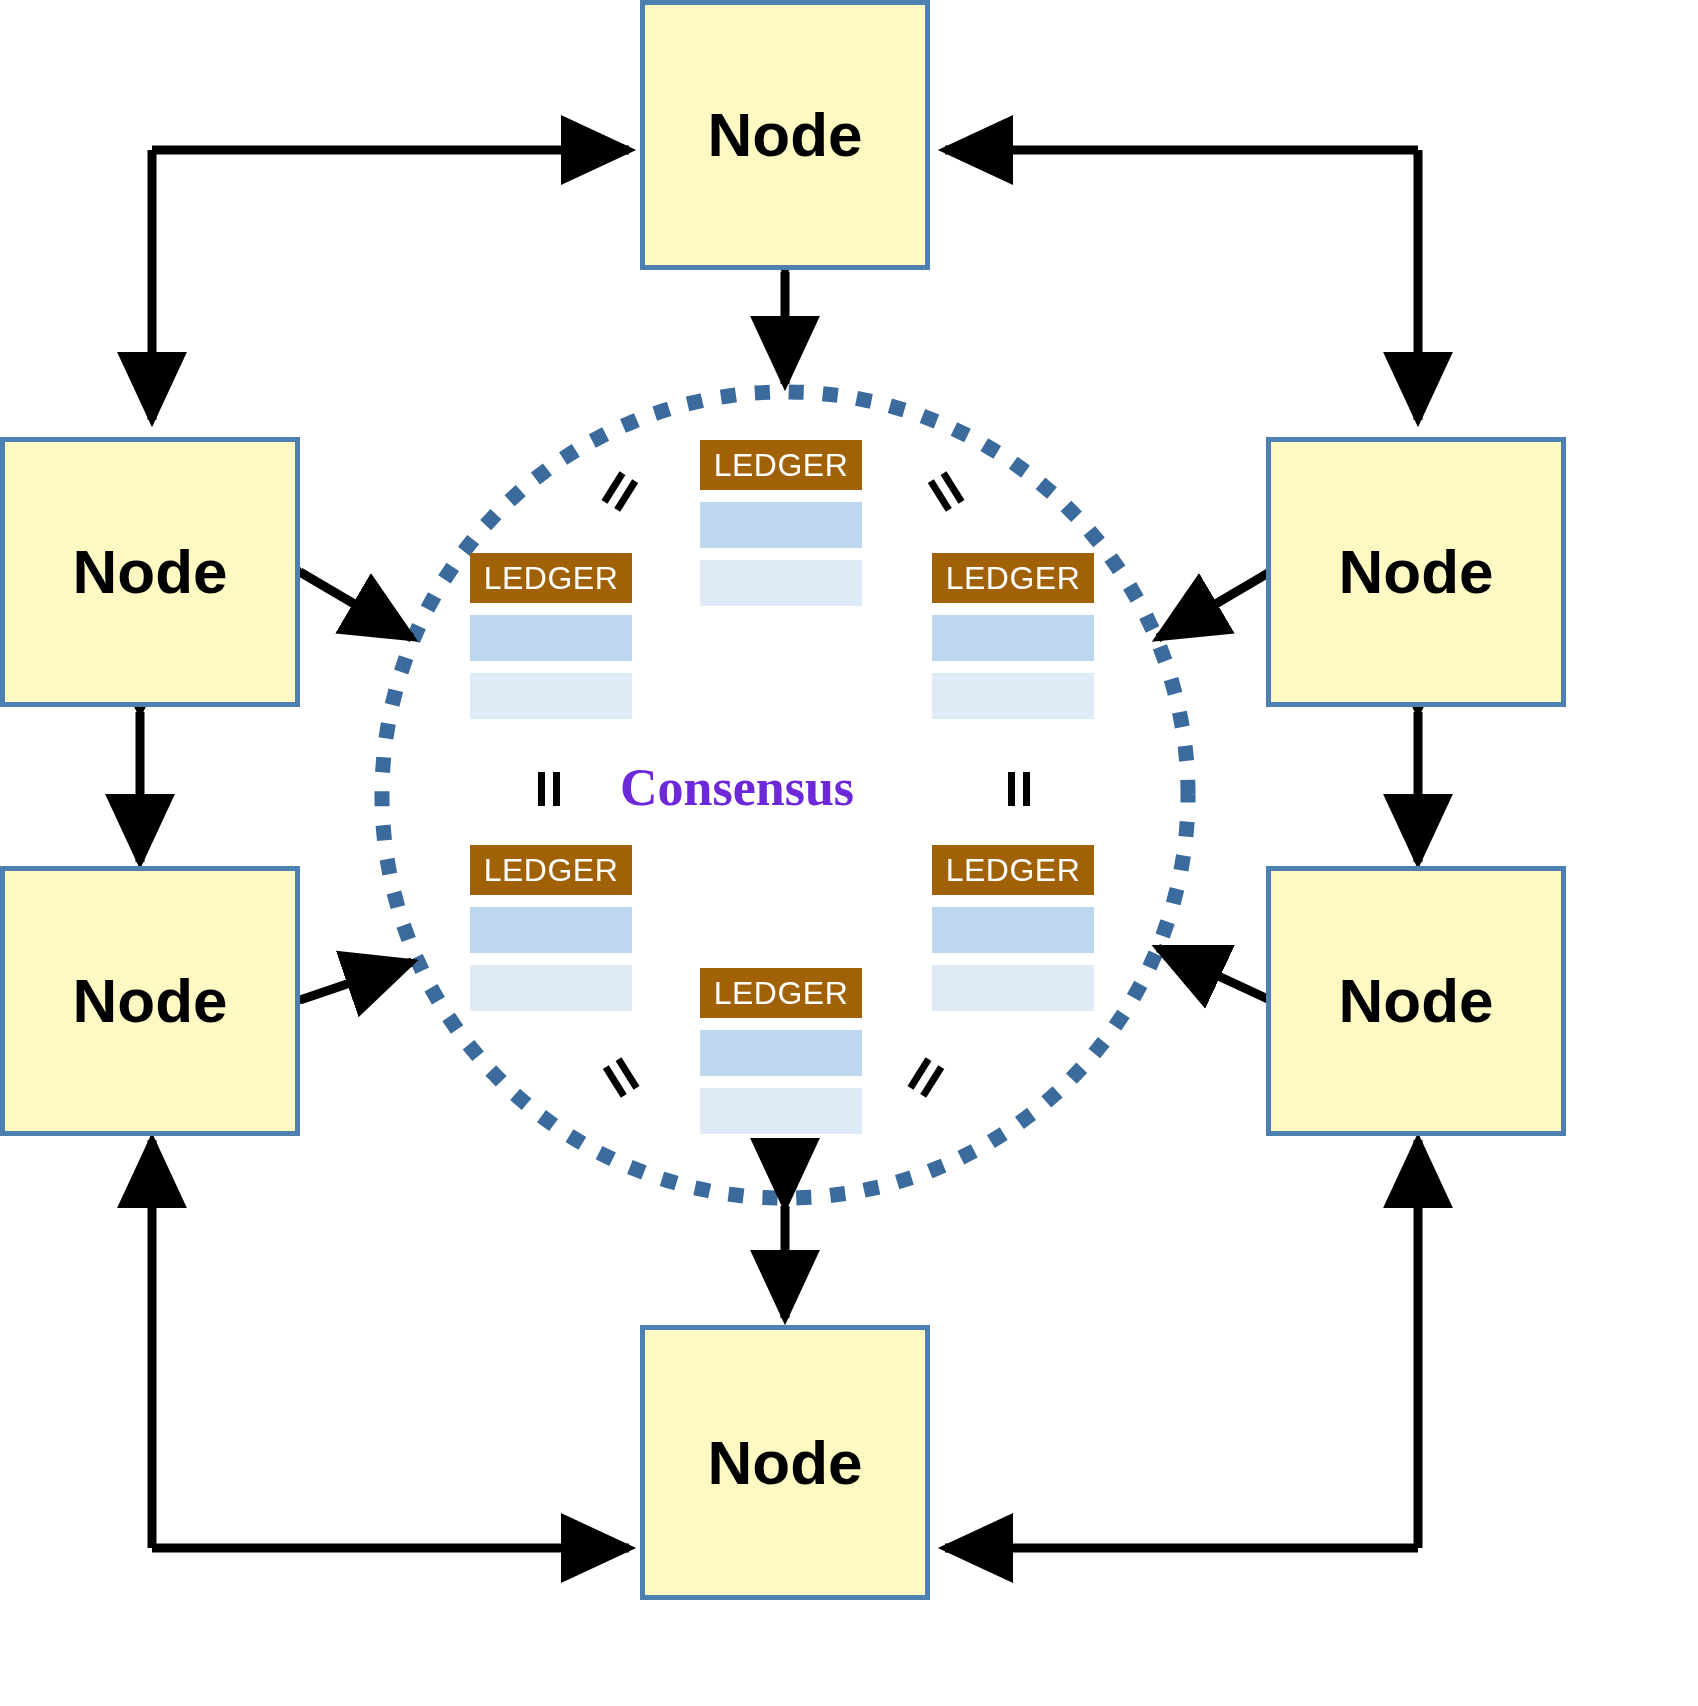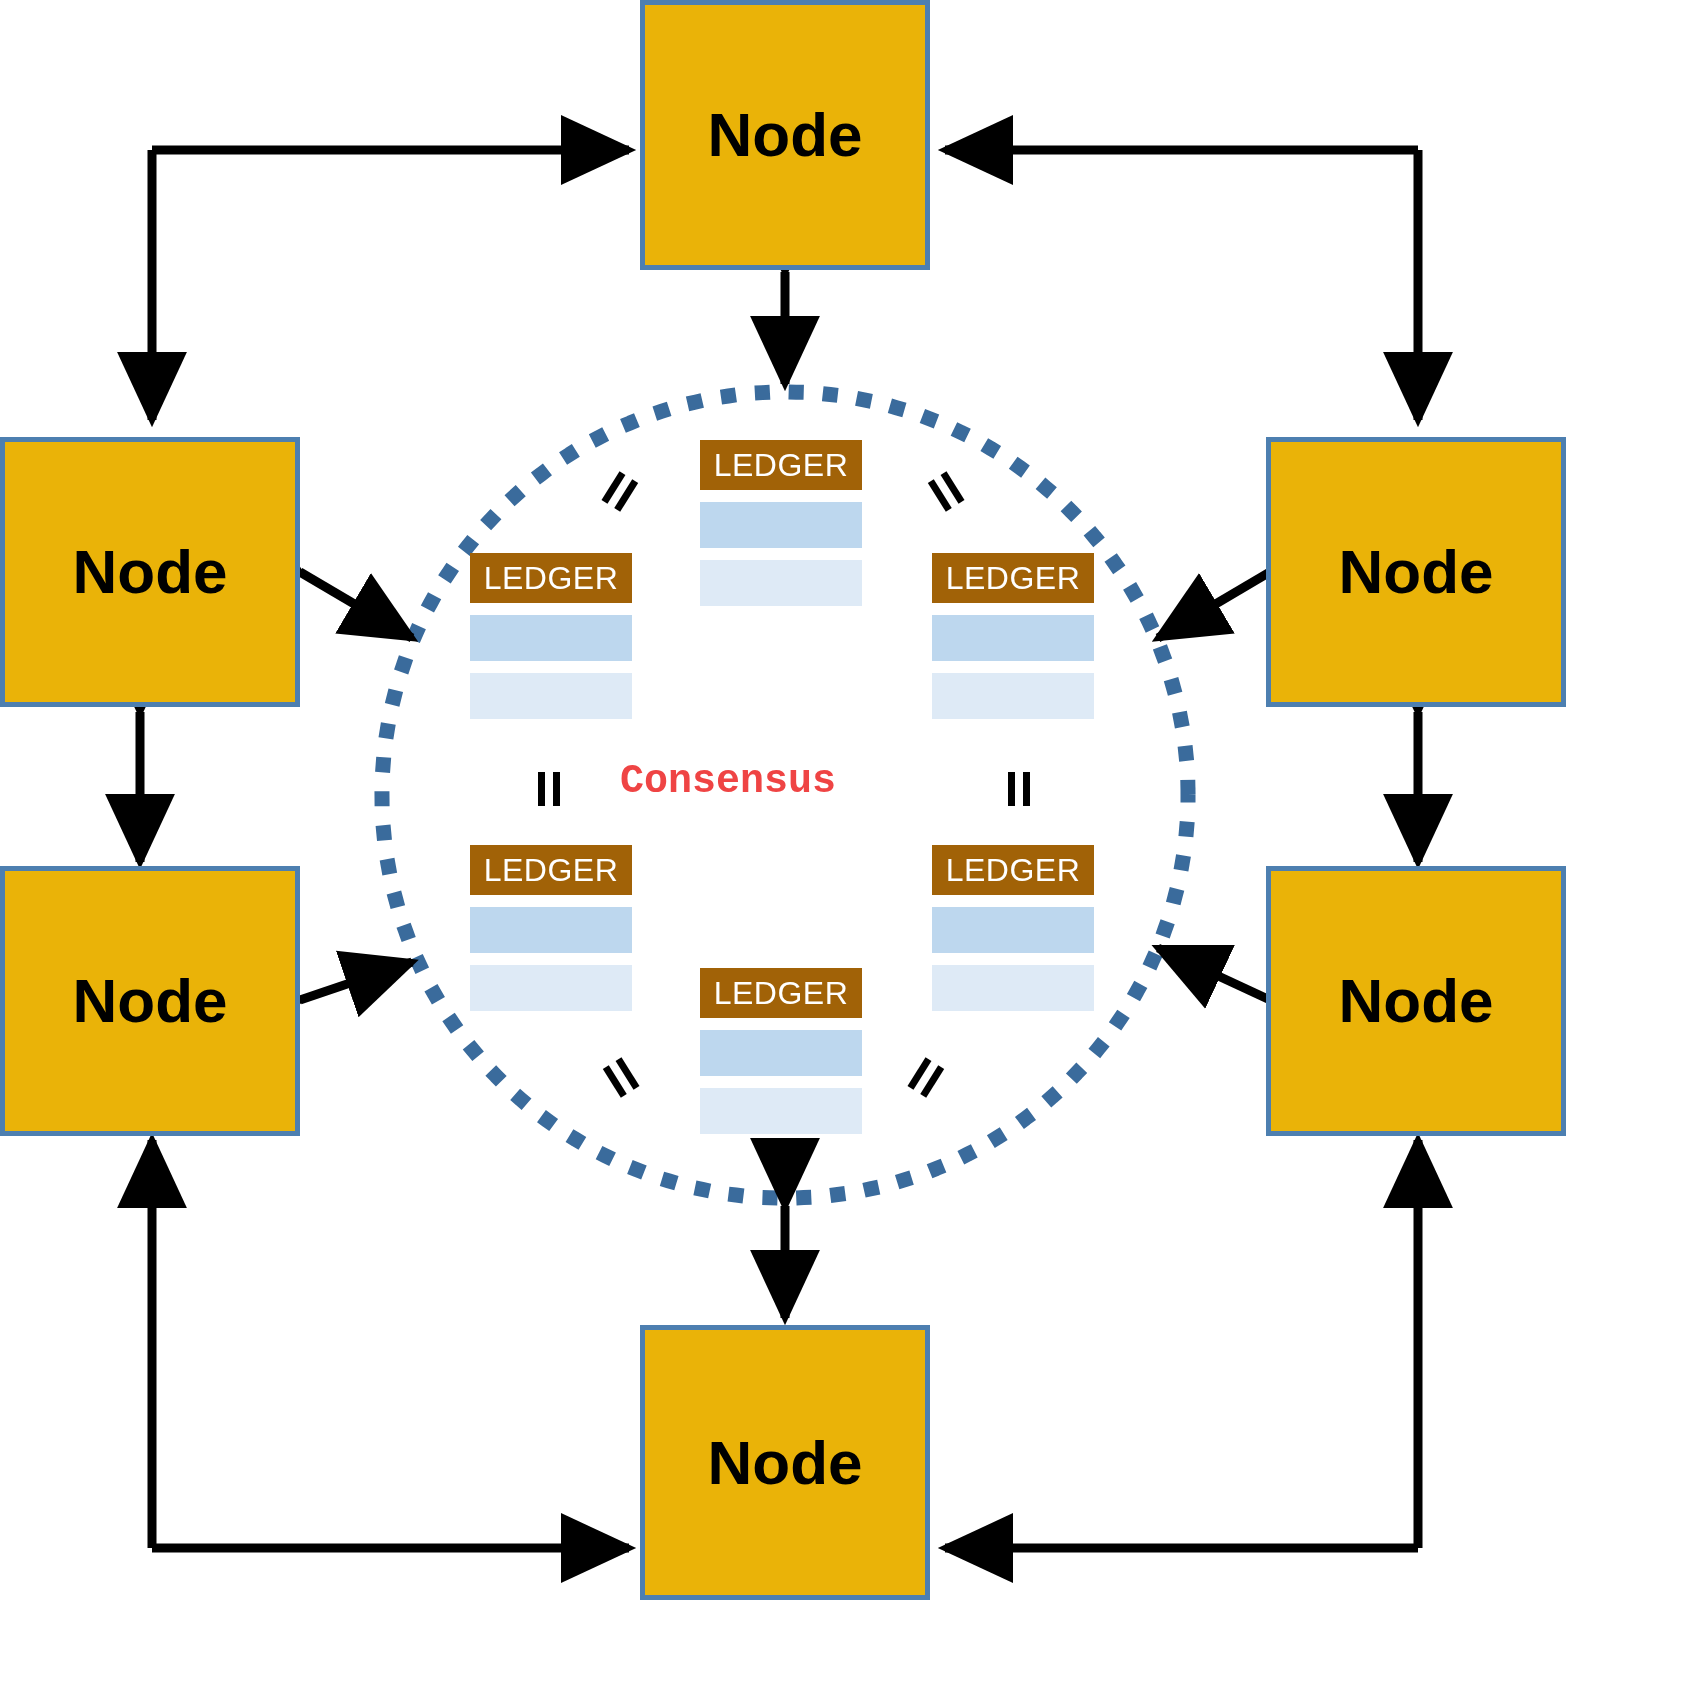--- a/index.html
+++ b/index.html
@@ -21,21 +21,21 @@
     position: absolute;
     left: 0;
     top: 0;
     width: 1698px;
     height: 1706px;
   }
 
   
   .node-box {
     position: absolute;
-    background: #eab308;
+    background: #fef9c3;
     border: 5px solid #4d7fb0;
     box-sizing: border-box;
     display: flex;
     align-items: center;
     justify-content: center;
   }
   .node-label {
     font-family: "Liberation Sans", sans-serif;
     font-weight: bold;
     font-size: 62px;
@@ -84,24 +84,24 @@
     height: 7px;
     background: #000000;
     left: 0;
   }
   .eq i:nth-child(1) { top: 7px; }
   .eq i:nth-child(2) { top: 22px; }
 
   
   .consensus {
     position: absolute;
-    font-family: Liberation Mono, monospace;
+    font-family: Liberation Serif, serif;
     font-weight: bold;
-    font-size: 40px;
-    color: #ef4444;
+    font-size: 52px;
+    color: #6d28d9;
     white-space: nowrap;
     line-height: 1;
   }
 </style>
 </head>
 <body>
 
 <div id="canvas">
 
   <svg id="wires" viewBox="0 0 1698 1706" xmlns="http://www.w3.org/2000/svg">

